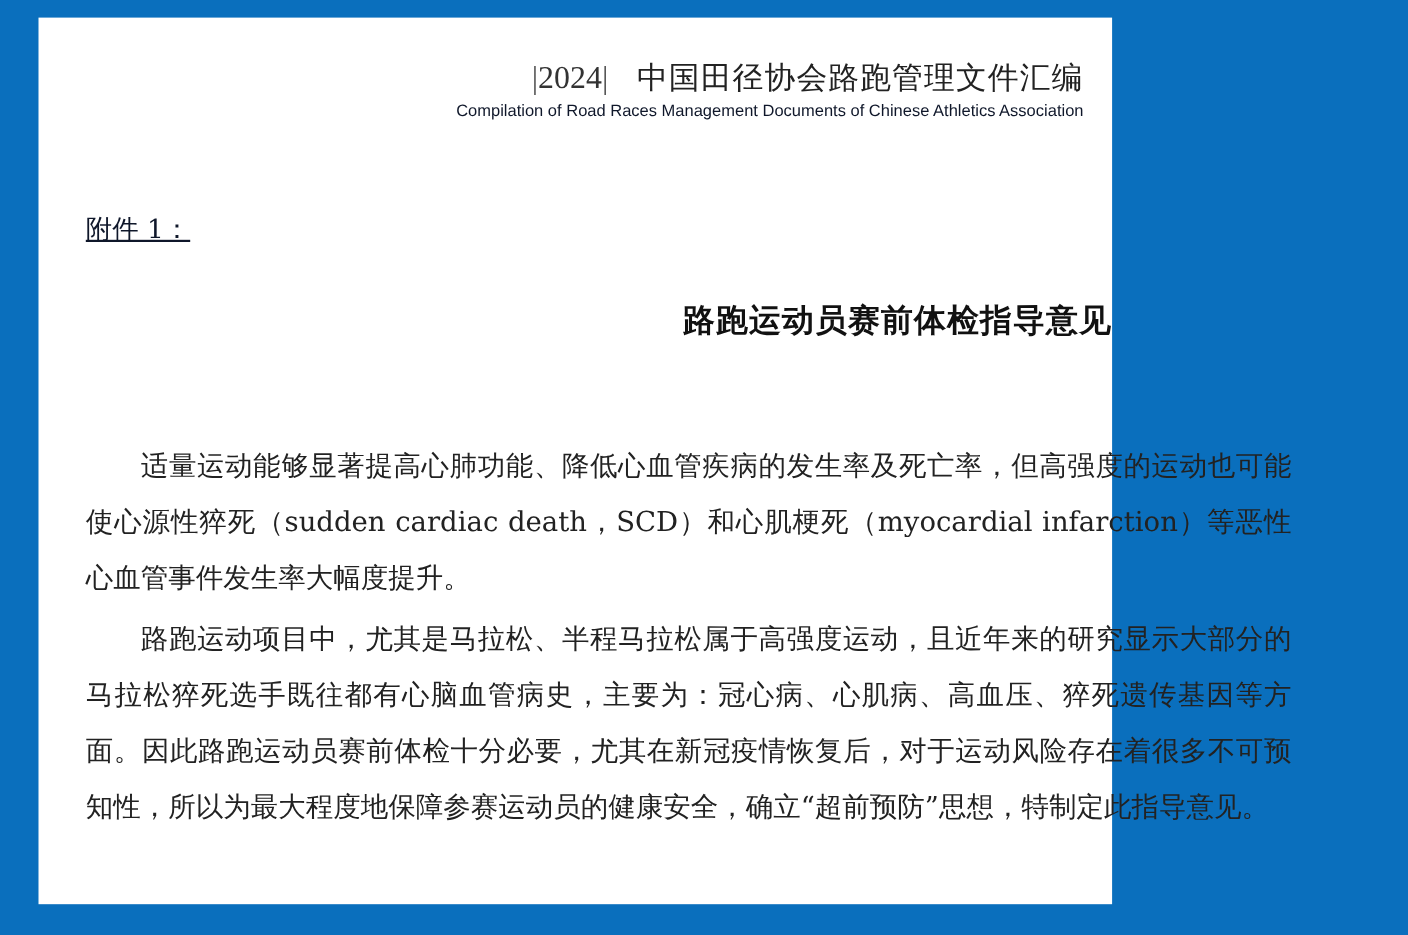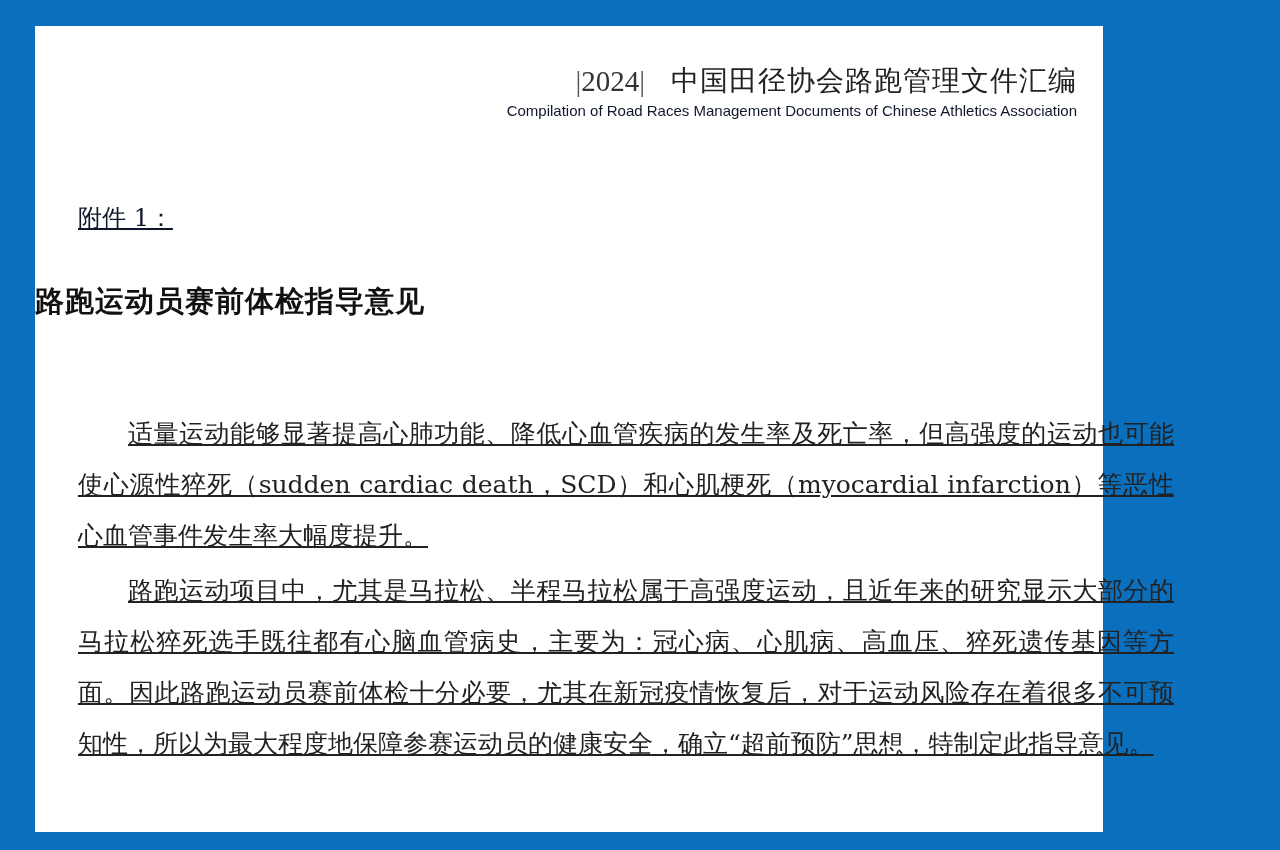--- a/index.html
+++ b/index.html
@@ -5,22 +5,22 @@
     html, body { margin: 0; padding: 0; }
     body {
       width: 1280px; height: 850px;
       background: #0a6fbd;
       position: relative;
       overflow: hidden;
       font-family: "DejaVu Serif", "Liberation Serif", serif;
     }
     .page {
       position: absolute;
-      left: 35px; top: 26px;
-      width: 1068px; height: 806px;
+      left: 35px; top: 16px;
+      width: 976px; height: 806px;
       background: #ffffff;
       overflow: visible;
     }
     .header {
       position: absolute;
       right: 26px; top: 36px;
       text-align: right;
       color: #222;
     }
     .header-top {
@@ -48,37 +48,36 @@
       letter-spacing: 0px;
     }
     .attachment {
       position: absolute;
       left: 43px; top: 176px;
       font-size: 24px; color: #0f172a; text-decoration: underline;
     }
     .title {
       position: absolute;
       left: 0; right: 0; top: 256px;
-      text-align: left;
+      text-align: right;
       font-size: 29px; font-weight: bold; color: #111;
       letter-spacing: 1px;
     }
     .body-text {
       position: absolute;
       left: 43px; top: 382px;
       width: 1096px;
       font-size: 25px; color: #222;
       line-height: 51px;
     }
     .para {
       margin: 0 0 4px 0;
       text-indent: 2em;
       text-align: justify;
       text-align-last: left;
-      text-decoration: underline;
     }
     .watermark {
       position: absolute;
       left: 935px; top: 750px;
       font-family: "DejaVu Sans", "Liberation Sans", sans-serif;
       font-size: 33px; font-weight: bold;
       color: #f2f2f2;
       text-shadow: 1px 1px 0 #9a9a9a, 2px 2px 1px #b5b5b5, -1px -1px 0 #d8d8d8;
       letter-spacing: 1px;
       white-space: nowrap;

